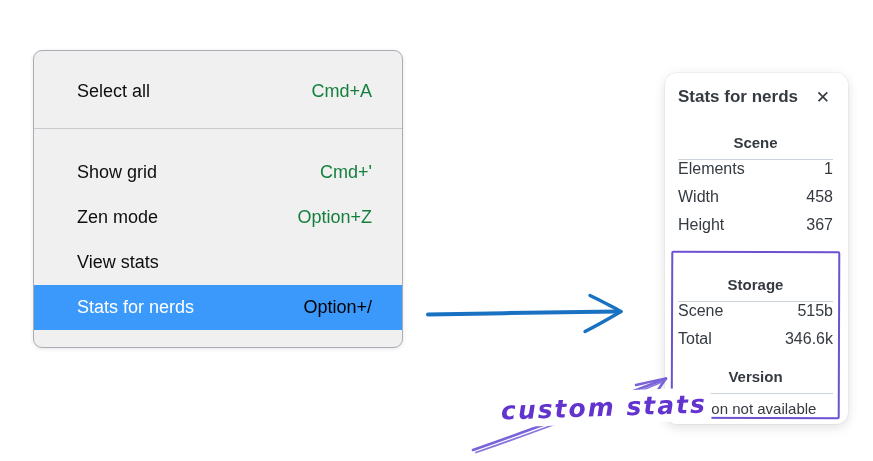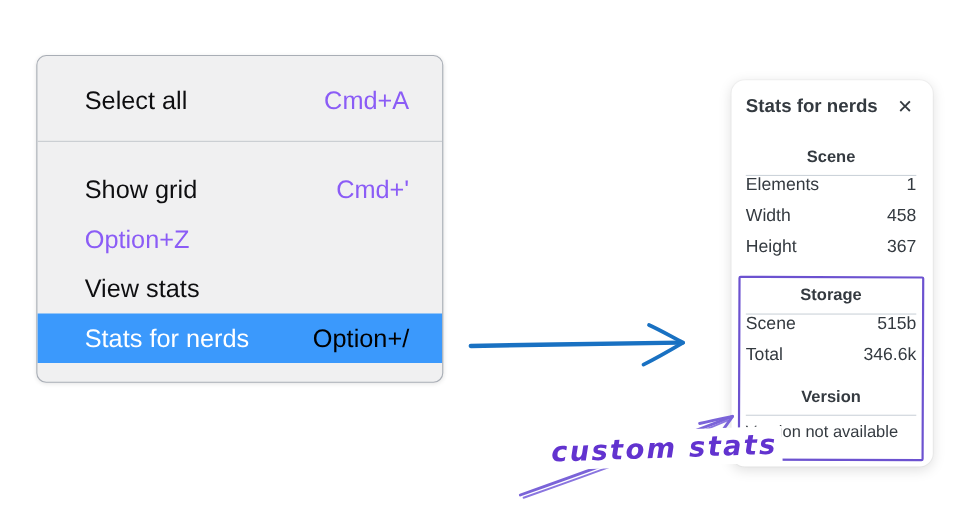--- a/index.html
+++ b/index.html
@@ -24,25 +24,25 @@
     box-shadow: 0 1px 4px rgba(0,0,0,0.10);
     padding-top: 18px;
     overflow: hidden;
   }
   .menu-item {
     height: 45px;
     display: flex;
     align-items: center;
     justify-content: space-between;
     padding: 0 30px 0 43px;
-    font-size: 23px;
+    font-size: 18px;
     color: #0e0e10;
     cursor: default;
   }
-  .menu-item .shortcut { color: #8b5cf6; }
+  .menu-item .shortcut { color: #15803d; }
   .menu-divider {
     border: none;
     border-top: 1px solid #c7cbd0;
     margin: 14px 0 21px 0;
   }
   .menu-item.selected {
     background: #3b99fc;
     color: #ffffff;
   }
   .menu-item.selected .shortcut { color: #000000; }
@@ -73,21 +73,21 @@
     padding: 1px 3px;
   }
   .section-title {
     font-size: 15px;
     font-weight: 700;
     text-align: center;
     height: 20px;
     line-height: 20px;
   }
   .section-title.first { margin-top: 26px; }
-  .section-title.mid { margin-top: 15px; }
+  .section-title.mid { margin-top: 31px; }
   .section-title.last { margin-top: 9px; }
   .stat-divider {
     border: none;
     border-top: 1px solid #ccd3da;
     margin: 6px 0 0 0;
   }
   .stat-row {
     height: 28px;
     display: flex;
     justify-content: space-between;
@@ -143,20 +143,21 @@
     <div class="menu-item">
       <span>Select all</span>
       <span class="shortcut">Cmd+A</span>
     </div>
     <hr class="menu-divider">
     <div class="menu-item">
       <span>Show grid</span>
       <span class="shortcut">Cmd+'</span>
     </div>
     <div class="menu-item">
+      <span>Zen mode</span>
       <span class="shortcut">Option+Z</span>
     </div>
     <div class="menu-item">
       <span>View stats</span>
     </div>
     <div class="menu-item selected">
       <span>Stats for nerds</span>
       <span class="shortcut">Option+/</span>
     </div>
   </div>

